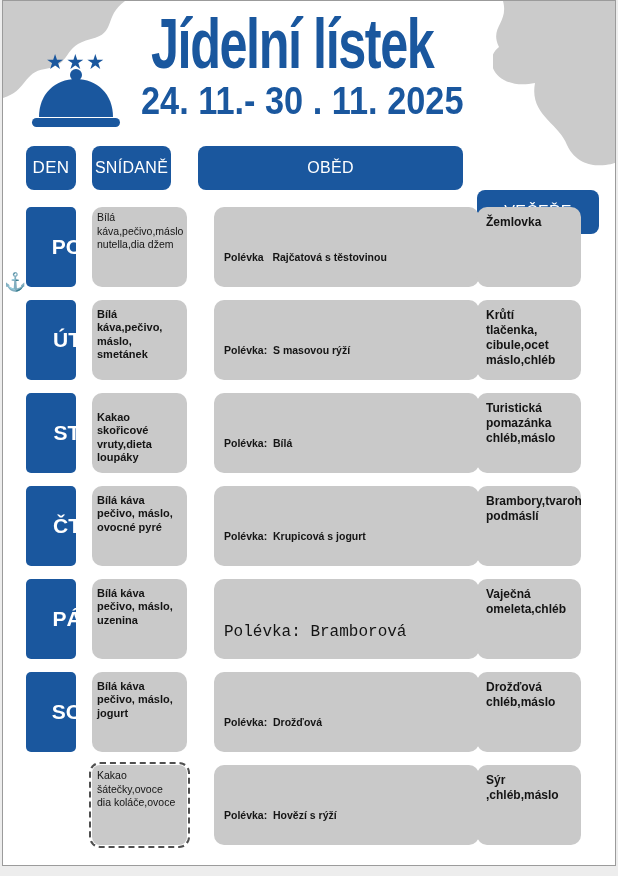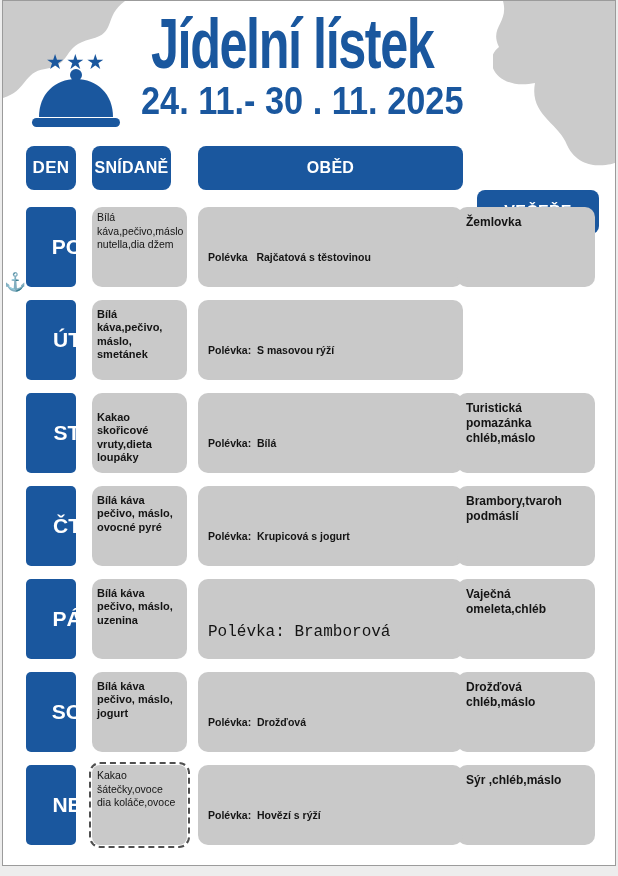--- a/index.html
+++ b/index.html
@@ -47,21 +47,21 @@
   }
 
   
   .thead { position: absolute; left: 23px; top: 145px; width: 580px; height: 44px; }
   .rows  { position: absolute; left: 23px; top: 206px; width: 580px; }
   .row   { position: relative; height: 80px; margin-bottom: 13px; }
 
   .th {
     position: absolute; top: 0; height: 44px;
     background: #1a579e; border-radius: 8px;
-    color: #ffffff; font-weight: bold; font-size: 16px; letter-spacing: .3px;
+    color: #ffffff; font-weight: normal; font-size: 16px; letter-spacing: .3px;
     display: flex; align-items: center; justify-content: center;
     white-space: nowrap;
   }
   .c1 { left: 0;     width: 50px;  font-size: 17px; }
   .c2 { left: 66px;  width: 79px; }
   .c3 { left: 172px; width: 265px; }
   .c4 { left: 451px; width: 122px; margin-top: 44px; }
 
   .day {
     position: absolute; left: 0; top: 0; width: 50px; height: 80px;
@@ -71,24 +71,24 @@
   }
   .cell {
     position: absolute; top: 0; height: 80px;
     background: #c9c9c9; border-radius: 10px;
     color: #141414; white-space: pre-wrap; overflow: hidden;
   }
   .bf   { left: 66px;  width: 95px;  font-size: 11px; font-weight: bold;
           line-height: 1.22; padding: 8px 3px 0 5px; }
   .bf.light { font-weight: normal; font-size: 10.5px; padding-top: 4px; line-height: 1.3; }
   .bf.selected { outline: 2px dashed #4f4f4f; outline-offset: 1px; border-radius: 8px; }
-  .lunch { left: 172px; width: 265px; padding: 8px 8px 0 10px; }
+  .lunch { left: 188px; width: 265px; padding: 8px 8px 0 10px; }
   .soup  { font-size: 10.5px; font-weight: bold; white-space: pre-wrap; }
   .soup.reg { font-weight: normal; font-size: 16px; font-family: Liberation Mono, monospace; }
-  .din   { left: 431px; width: 138px; font-size: 12px; font-weight: bold;
+  .din   { left: 451px; width: 104px; font-size: 12px; font-weight: bold;
            line-height: 1.25; padding: 8px 8px 0 9px; }
 </style>
 </head>
 <body>
 
 <div class="page">
 
   <svg class="decor decor-left" width="130" height="105" viewBox="0 0 130 105">
     <path d="M0 0 H122 C100 16 114 32 88 38 C58 45 70 64 42 68 C20 71 24 90 0 97 Z" fill="#cbcbcb"></path>
   </svg>
@@ -131,20 +131,23 @@
     <div class="row">
       <div class="day">ÚT</div>
       <div class="cell bf">Bílá
 káva,pečivo,
 máslo,
 smetánek</div>
       <div class="cell lunch">
         <div class="soup">Polévka:  S masovou rýží</div>
         
       </div>
+      <div class="cell din">Krůtí    tlačenka,
+cibule,ocet
+máslo,chléb</div>
     </div>
 
     <div class="row">
       <div class="day">ST</div>
       <div class="cell bf" style="padding-top:18px">Kakao
 skořicové
 vruty,dieta
 loupáky</div>
       <div class="cell lunch">
         <div class="soup">Polévka:  Bílá</div>
@@ -188,21 +191,20 @@
 jogurt</div>
       <div class="cell lunch">
         <div class="soup">Polévka:  Drožďová</div>
         
       </div>
       <div class="cell din">Drožďová
 chléb,máslo</div>
     </div>
 
     <div class="row">
-      <div class="day">NE</div>
       <div class="cell bf light selected">Kakao
 šátečky,ovoce
 dia koláče,ovoce</div>
       <div class="cell din">Sýr ,chléb,máslo</div>
       <div class="cell lunch">
         <div class="soup">Polévka:  Hovězí s rýží</div>
         
       </div>
     </div>
 

